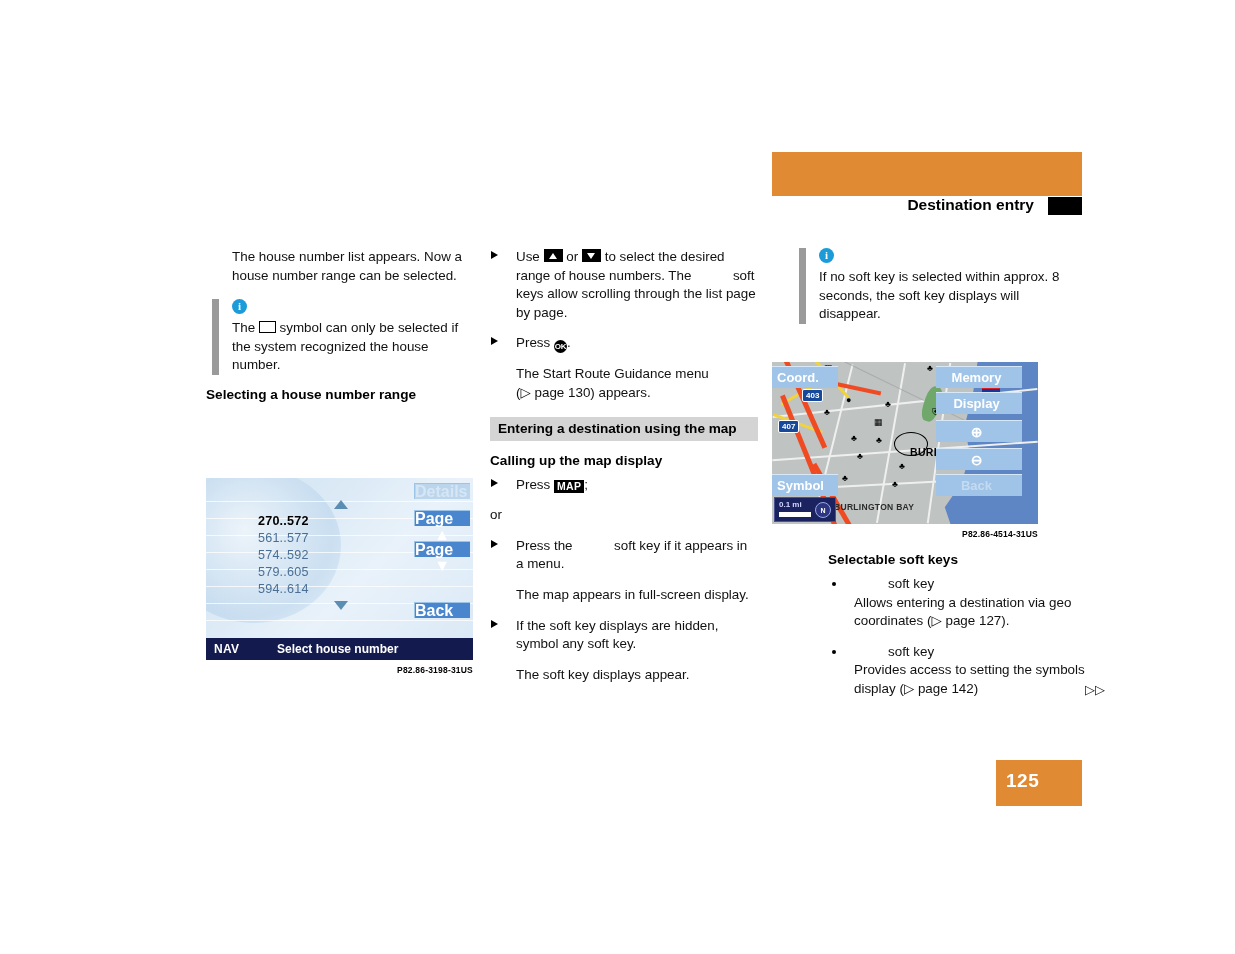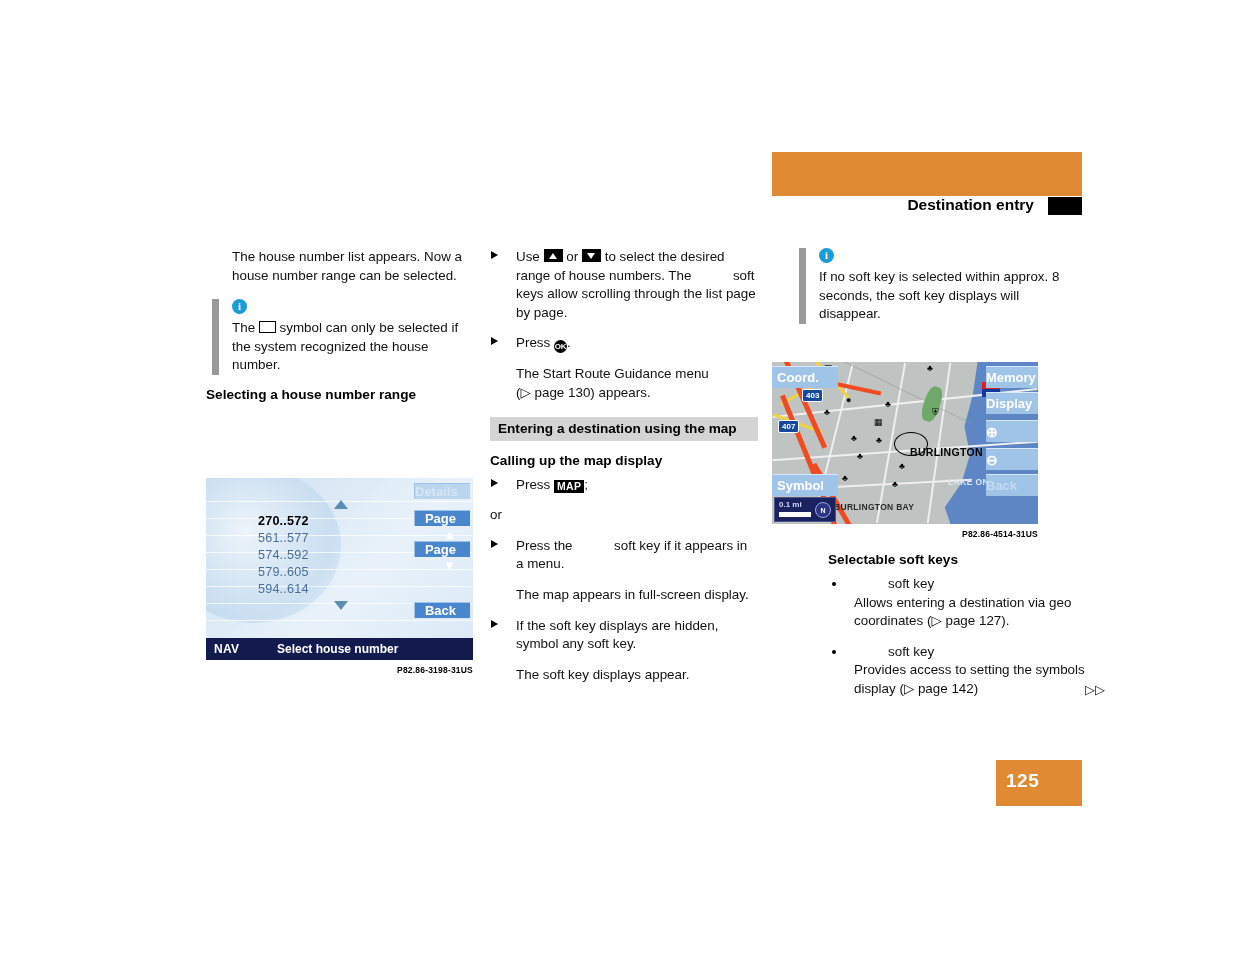--- a/index.html
+++ b/index.html
@@ -125,22 +125,22 @@
   }
   .li.sel { color:#000; font-weight:bold; }
   .arrU, .arrD {
     position:absolute; left:128px; width:0;height:0;
   }
   .arrU { top:22px; border-bottom:9px solid #5C8EB4; border-left:7px solid transparent; border-right:7px solid transparent;}
   .arrD { top:123px; border-top:9px solid #5C8EB4; border-left:7px solid transparent; border-right:7px solid transparent;}
 
   .sk {
     position:absolute; right:3px; width:56px; height:16px;
-    font-size:13px; font-weight:bold; color:#fff; line-height:16px;
-    text-align:right; padding-right:14px;
+    font-size:16px; font-weight:bold; color:#fff; line-height:16px;
+    text-align:right; padding-right:20px;
     background:#4A86CE; border-top:1px solid #9CC4E8; border-left:1px solid #9CC4E8;
   }
   .sk.dim { background:#BBD5EC; color:#D6E6F5; }
 
   .statbar1 {
     position:relative; width:267px; height:22px; background:#131A4E;
     color:#fff; font-size:12px; font-weight:bold;
   }
   .statbar1 .nav { position:absolute; left:8px; top:4px; letter-spacing:.3px; }
   .statbar1 .ttl { position:absolute; left:71px; top:4px; }
@@ -172,23 +172,23 @@
   }
   .lakename {
     position:absolute; font-size:8.5px; font-weight:bold; color:#DDE6F5; letter-spacing:.4px;
   }
   .bayname { position:absolute; font-size:8.5px; font-weight:bold; color:#2b2b2b; letter-spacing:.3px; }
   .shield {
     position:absolute; background:#16489B; color:#fff; font-size:8px; font-weight:bold;
     padding:1px 3px; border-radius:2px; border:1px solid #fff;
   }
   .sk2 {
-    position:absolute; right:0px; width:52px; height:22px;
+    position:absolute; right:16px; width:86px; height:22px;
     background:#9FC4E8; color:#fff; font-size:13px; font-weight:bold;
-    line-height:22px; text-align:left; padding-right:5px;
+    line-height:22px; text-align:center; padding-right:5px;
     border-top:1px solid #D6E8F8;
   }
   .sk2.ghost { color:#C4DAF0; }
   .sk2 .mag { font-size:14px; }
   .skL {
     position:absolute; left:0px; width:66px; height:22px;
     background:#9FC4E8; color:#fff; font-size:13px; font-weight:bold;
     line-height:22px; text-align:left; padding-left:5px;
     border-top:1px solid #D6E8F8;
   }

